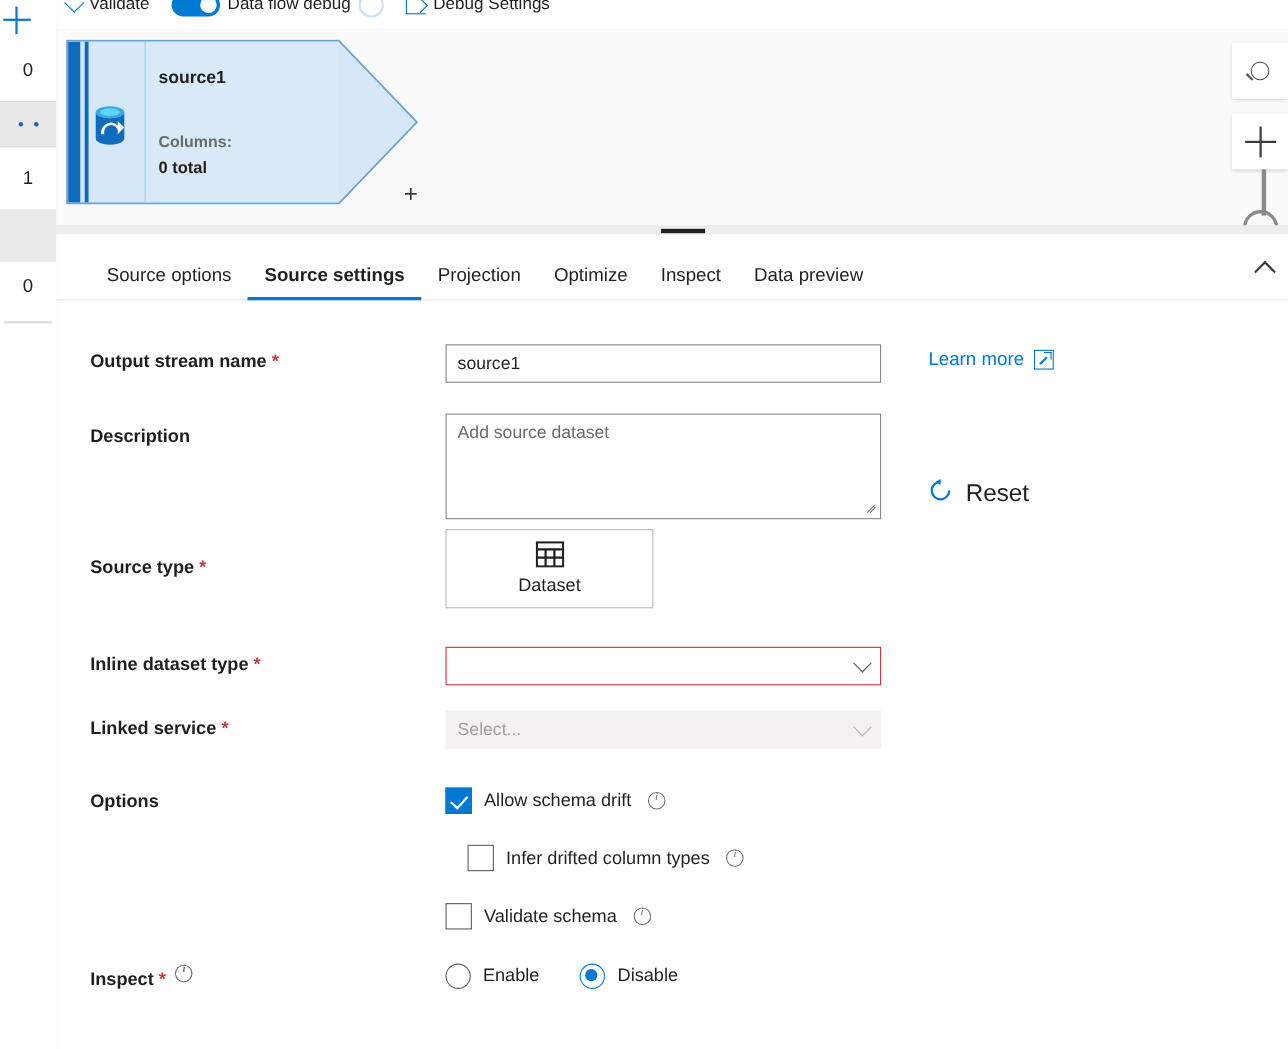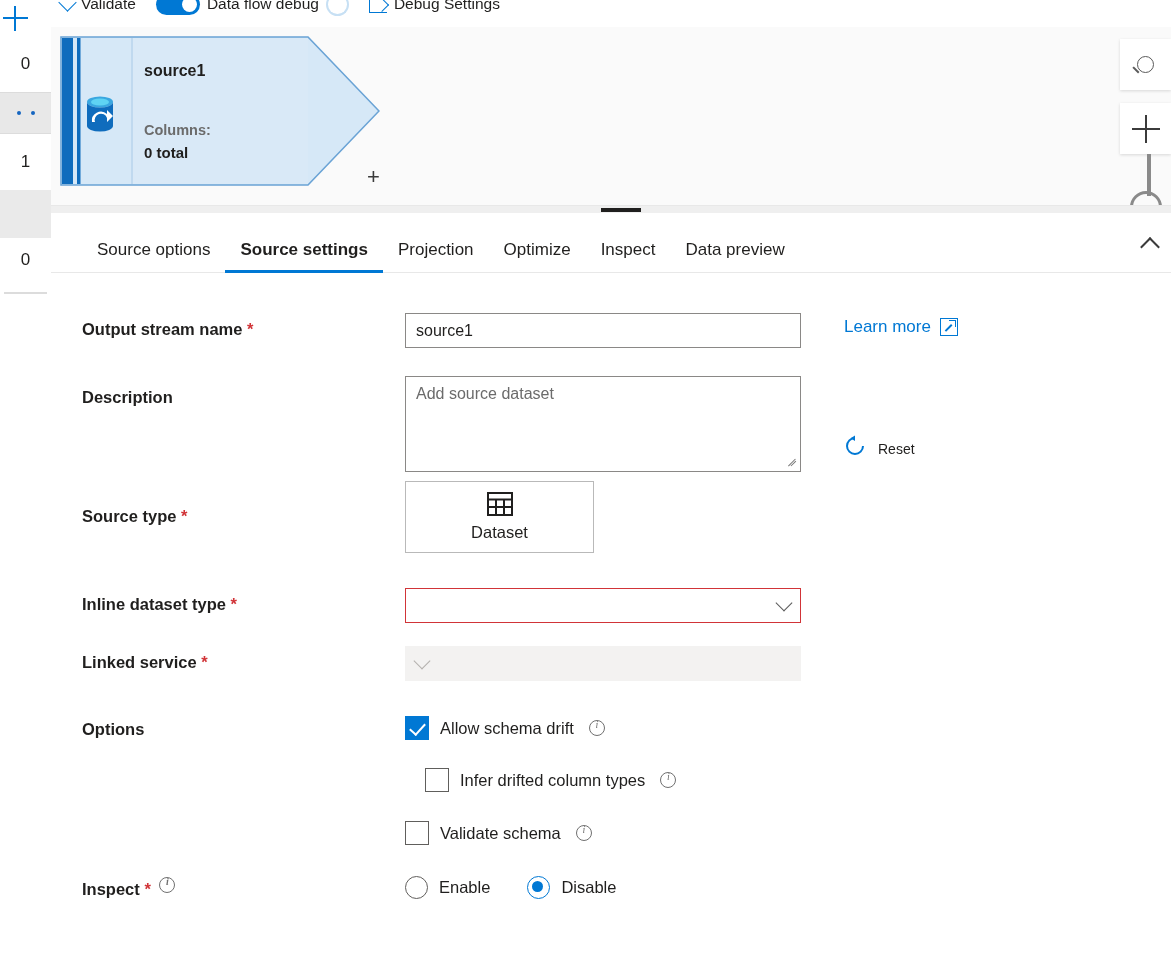--- a/index.html
+++ b/index.html
@@ -540,24 +540,24 @@
     content: "";
     position: absolute;
     right: 1px; top: 1px;
     width: 6px; height: 6px;
     border-top: 1.8px solid #0078d4;
     border-right: 1.8px solid #0078d4;
   }
   .reset-btn {
     position: absolute;
     left: 793px;
-    font-size: 14px;
-    color: #201f1e;
-    display: flex;
-    align-items: flex-end;
+    font-size: 22px;
+    color: #201f1e;
+    display: flex;
+    align-items: flex-start;
     gap: 12px;
     white-space: nowrap;
   }
 </style>
 </head>
 <body>
 
 <div class="left-rail">
   <div class="rail-plus"></div>
 
@@ -699,20 +699,21 @@
         <span class="dd-caret"></span>
       </div>
     </div>
 
     <div class="row" style="top:373px;">
       <div class="lbl" style="top:7px;">
         <span>Linked service</span>
         <span class="req">*</span>
       </div>
       <div class="dd disabled" style="top:0;">
+        <span class="dd-val">Select...</span>
         <span class="dd-caret"></span>
       </div>
     </div>
 
     <div class="row" style="top:433px;">
       <div class="lbl" style="top:14px;">Options</div>
 
       <div class="chk-row" style="top:10px;">
         <span class="chk checked"></span>
         <span>Allow schema drift</span>

